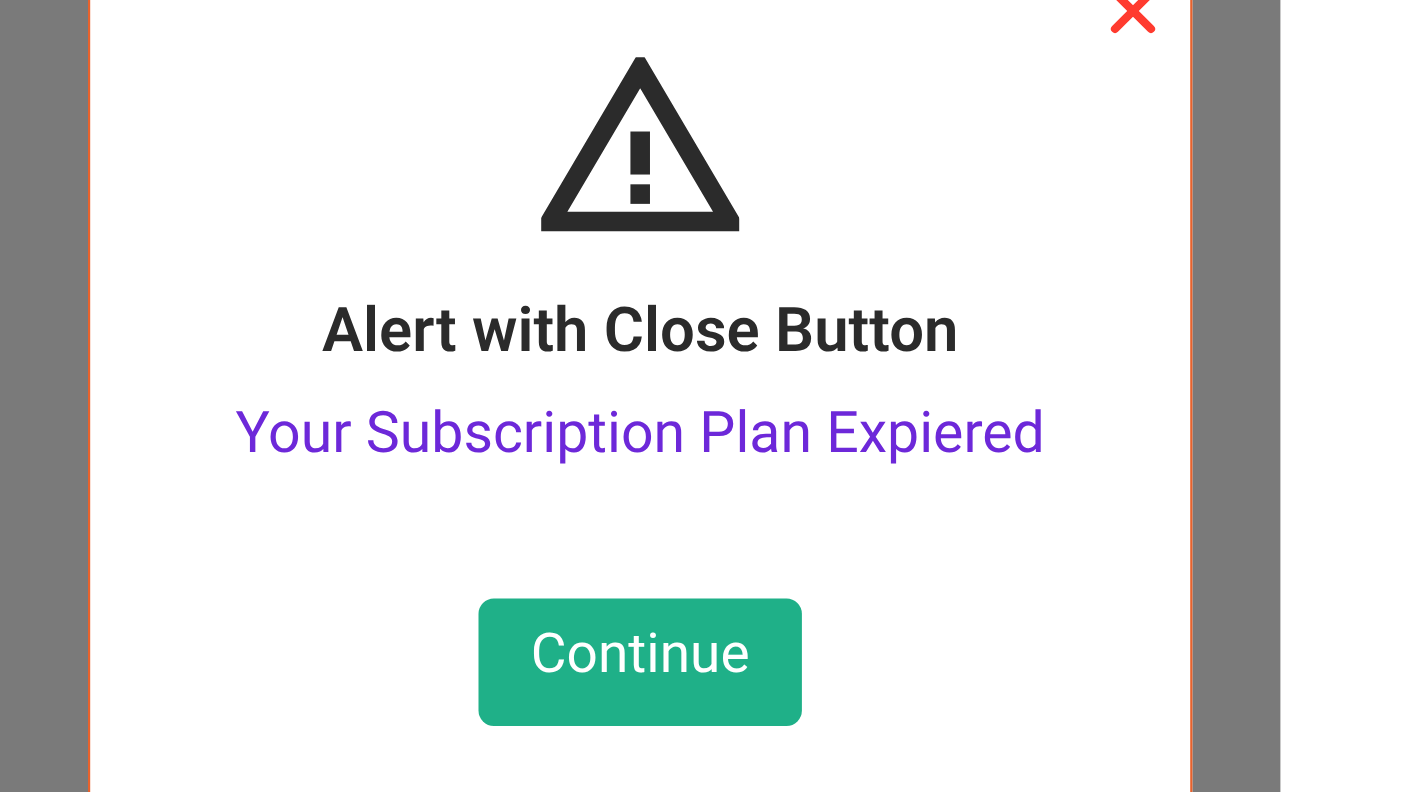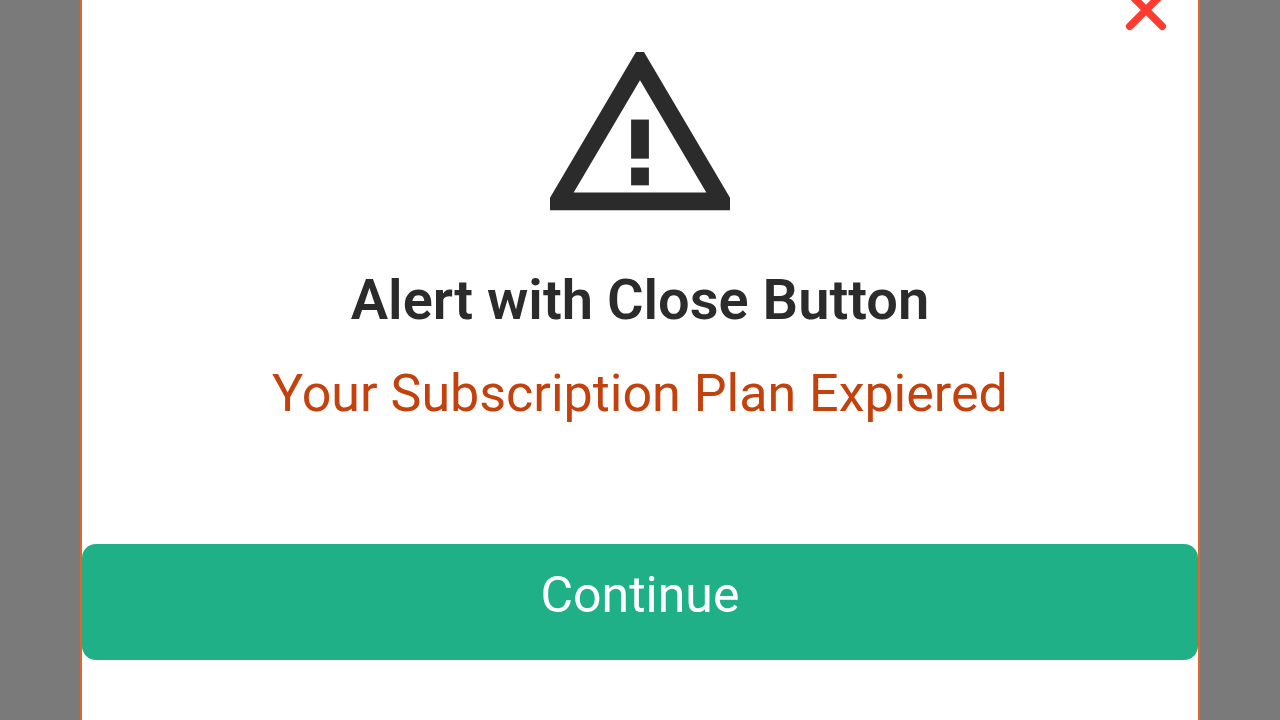--- a/index.html
+++ b/index.html
@@ -4,21 +4,21 @@
 <style>
   html, body {
     margin: 0;
     padding: 0;
     width: 1280px;
     height: 720px;
     font-family: -apple-system, BlinkMacSystemFont, "Segoe UI", Roboto, "Helvetica Neue", Arial, sans-serif;
     overflow: hidden;
   }
   .backdrop {
-    width: 1280px;
+    width: 1164px;
     height: 720px;
     background: #7a7a7a;
     position: relative;
   }
   .dialog {
     position: absolute;
     top: -30px;          
     left: 80px;
     right: 80px;
     bottom: -40px;       
@@ -47,29 +47,28 @@
   }
   .title {
     font-size: 56px;
     font-weight: 600;
     color: #2b2b2b;
     margin-top: 55px;
   }
   .message {
     font-size: 52px;
     font-weight: 400;
-    color: #c2410c;
+    color: #6d28d9;
     margin-top: 30px;
   }
   .button-row {
     display: flex;
     justify-content: center;
     gap: 180px;
     margin-top: 120px;
-    flex-direction: column;
   }
   .btn {
     font-size: 50px;
     font-weight: 400;
     color: #ffffff;
     border: none;
     border-radius: 14px;
     padding: 26px 48px 40px 48px; 
     cursor: pointer;
     font-family: inherit;

